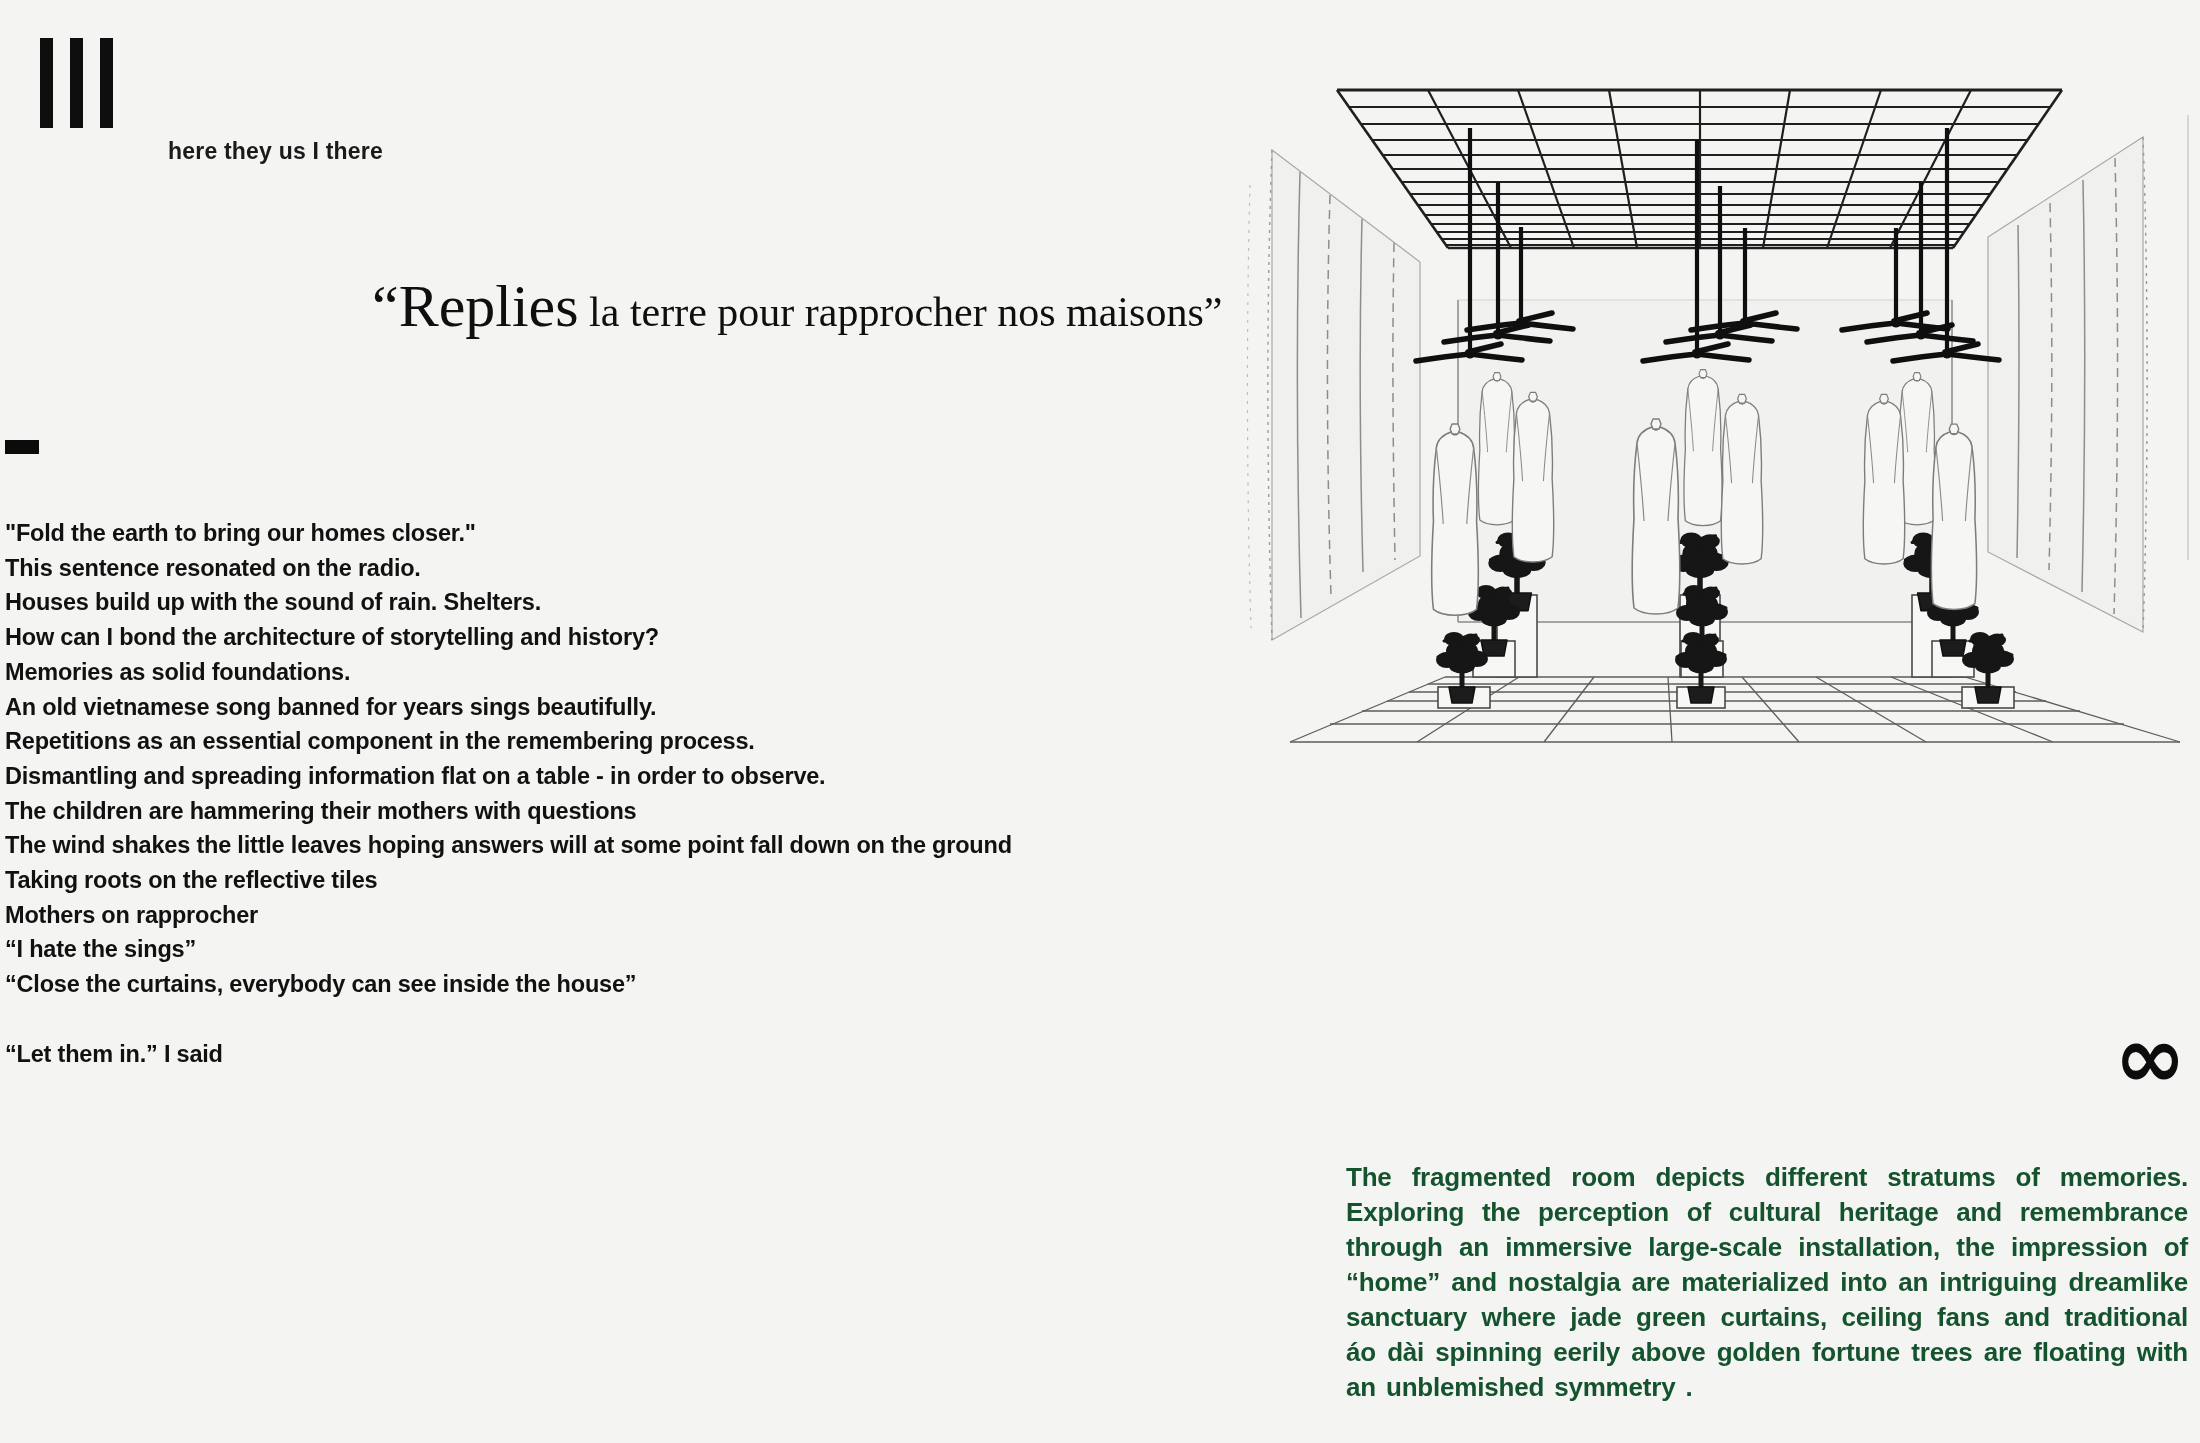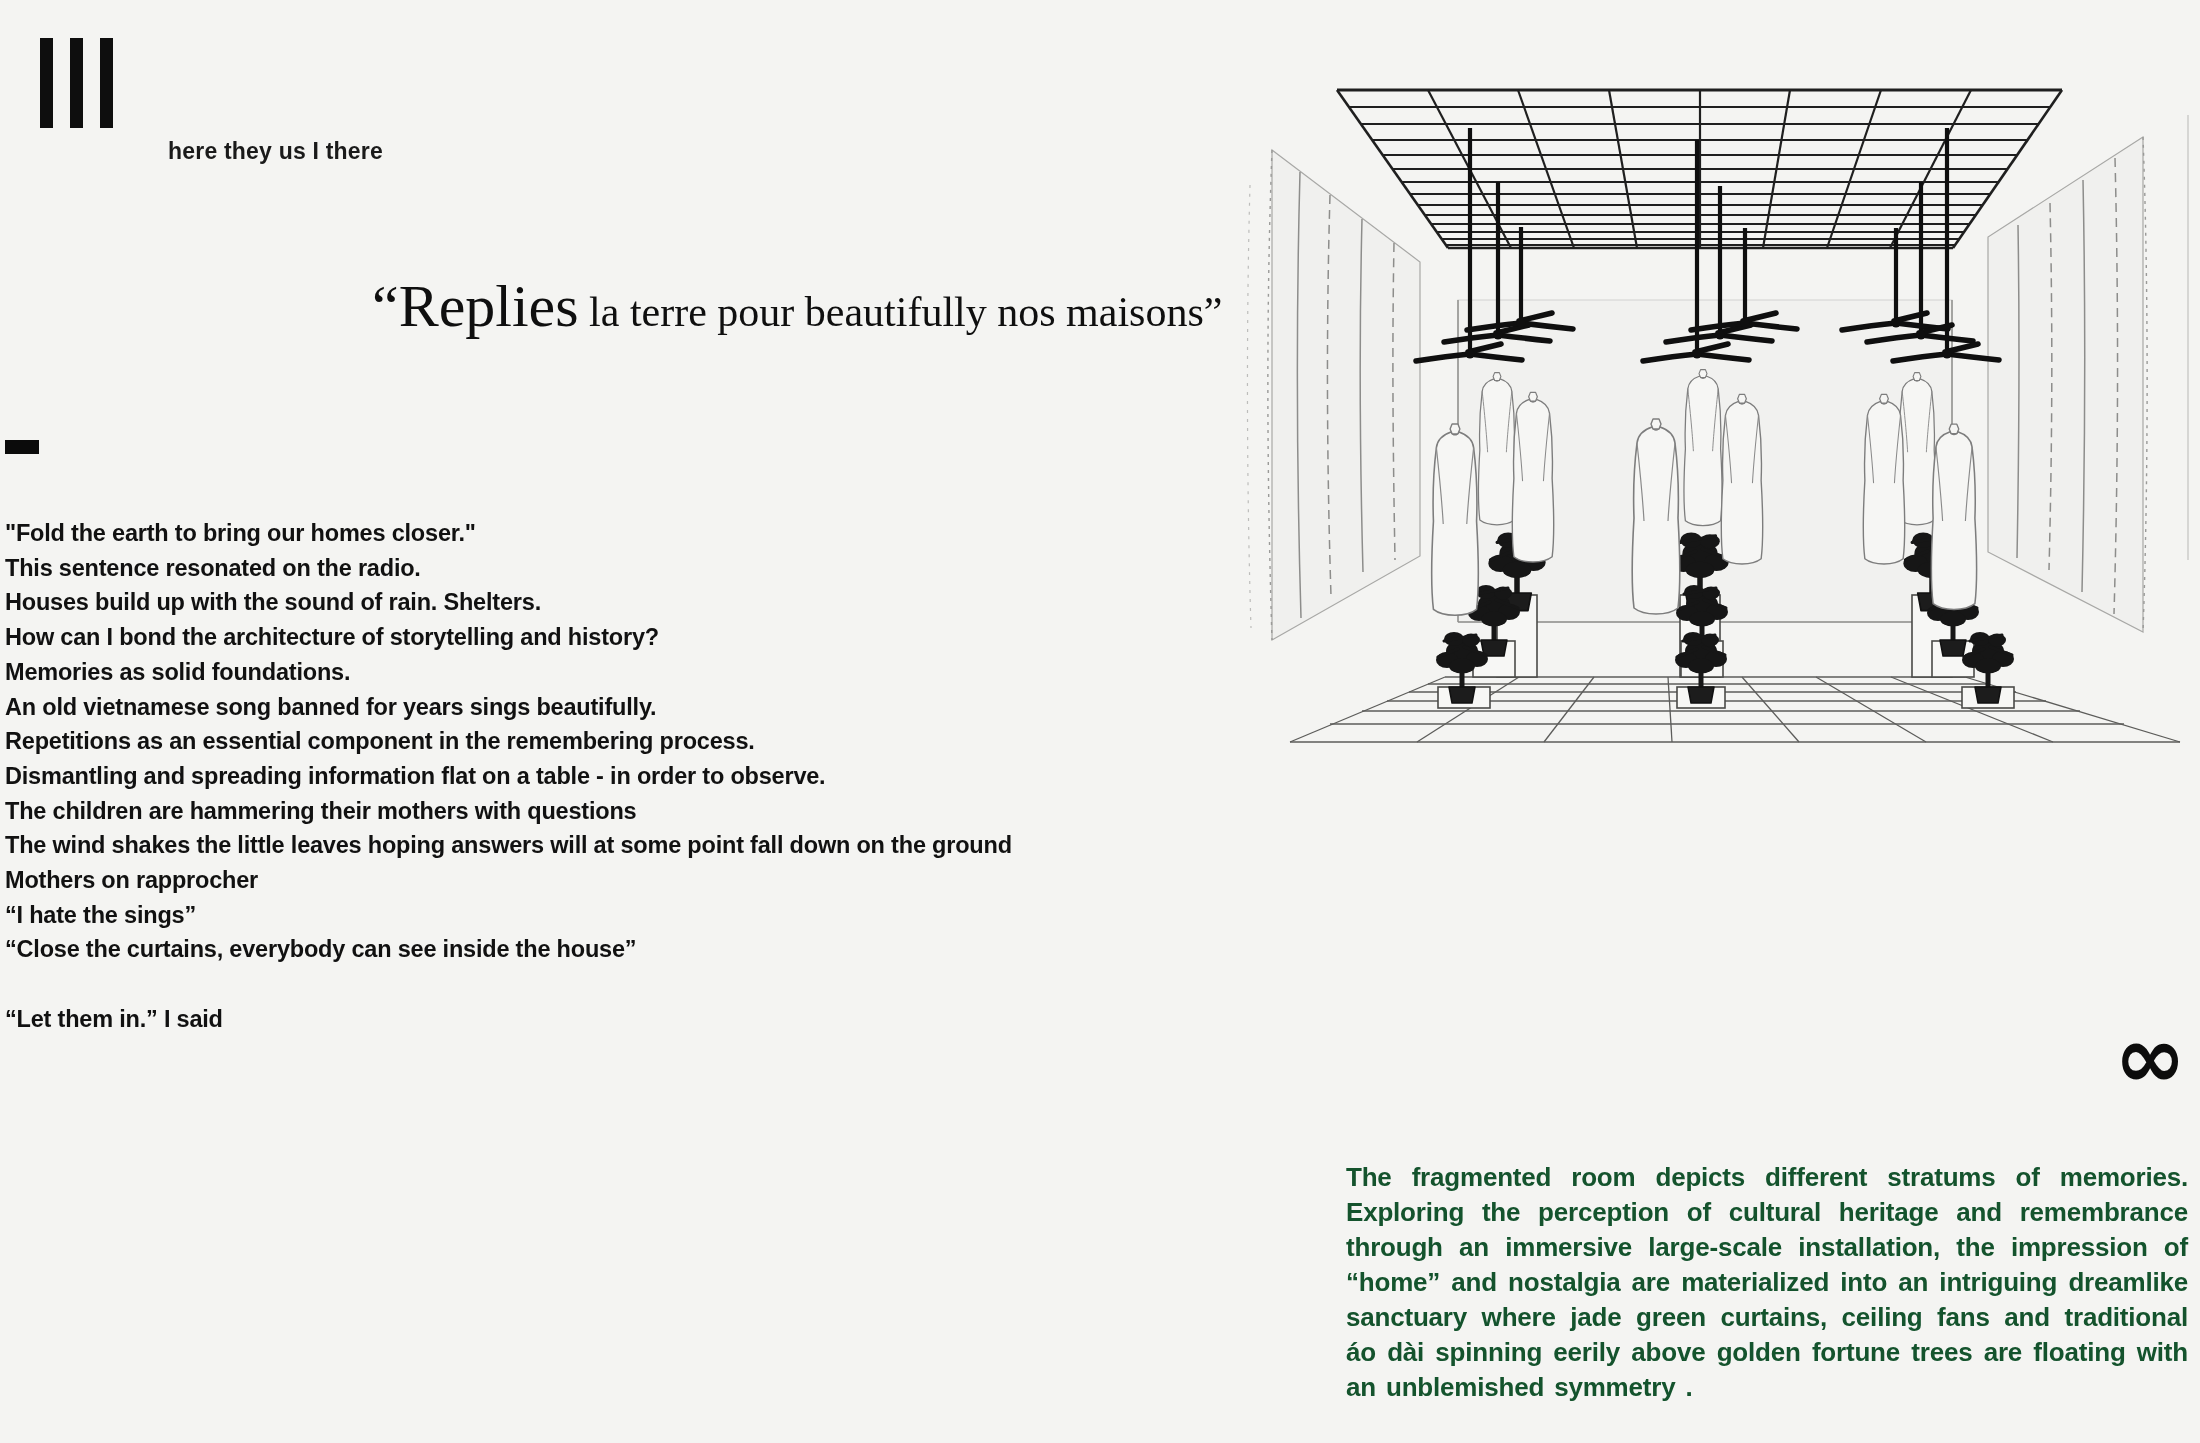--- a/index.html
+++ b/index.html
@@ -66,35 +66,36 @@
 
 <div id="page">
 
   <div class="logo">
     <div class="logo-bar b1"></div>
     <div class="logo-bar b2"></div>
     <div class="logo-bar b3"></div>
     <div class="logo-tagline">here they us I there</div>
   </div>
 
-  <div class="title"><span class="big">“Replies</span><span class="small"> la terre pour beautifully nos maisons”</span></div>
+  <div class="title"><span class="big">“Replies</span><span class="small"> la terre pour rapprocher nos maisons”</span></div>
 
   <div class="section-dash"></div>
 
   <div class="poem">
     <div class="poem-line">"Fold the earth to bring our homes closer."</div>
     <div class="poem-line">This sentence resonated on the radio.</div>
     <div class="poem-line">Houses build up with the sound of rain. Shelters.</div>
     <div class="poem-line">How can I bond the architecture of storytelling and history?</div>
     <div class="poem-line">Memories as solid foundations.</div>
     <div class="poem-line">An old vietnamese song banned for years sings beautifully.</div>
     <div class="poem-line">Repetitions as an essential component in the remembering process.</div>
     <div class="poem-line">Dismantling and spreading information flat on a table -  in order to observe.</div>
     <div class="poem-line">The children are hammering their mothers with questions</div>
     <div class="poem-line">The wind shakes the little leaves hoping answers will at some point fall down on the ground</div>
+    <div class="poem-line">Taking roots on the reflective tiles</div>
     <div class="poem-line">Mothers on rapprocher</div>
     <div class="poem-line">“I hate the sings”</div>
     <div class="poem-line">“Close the curtains, everybody can see inside the house”</div>
     <div class="poem-closing">“Let them in.” I said</div>
   </div>
 
   <svg class="drawing-svg" viewBox="1240 60 960 700" xmlns="http://www.w3.org/2000/svg">
     <defs>
       <g id="fan">
         <path d="M -54,7 Q -22,2 0,0 Q 24,3 52,6" fill="none" stroke="#0f0f0f" stroke-width="5.5" stroke-linecap="round"></path>

